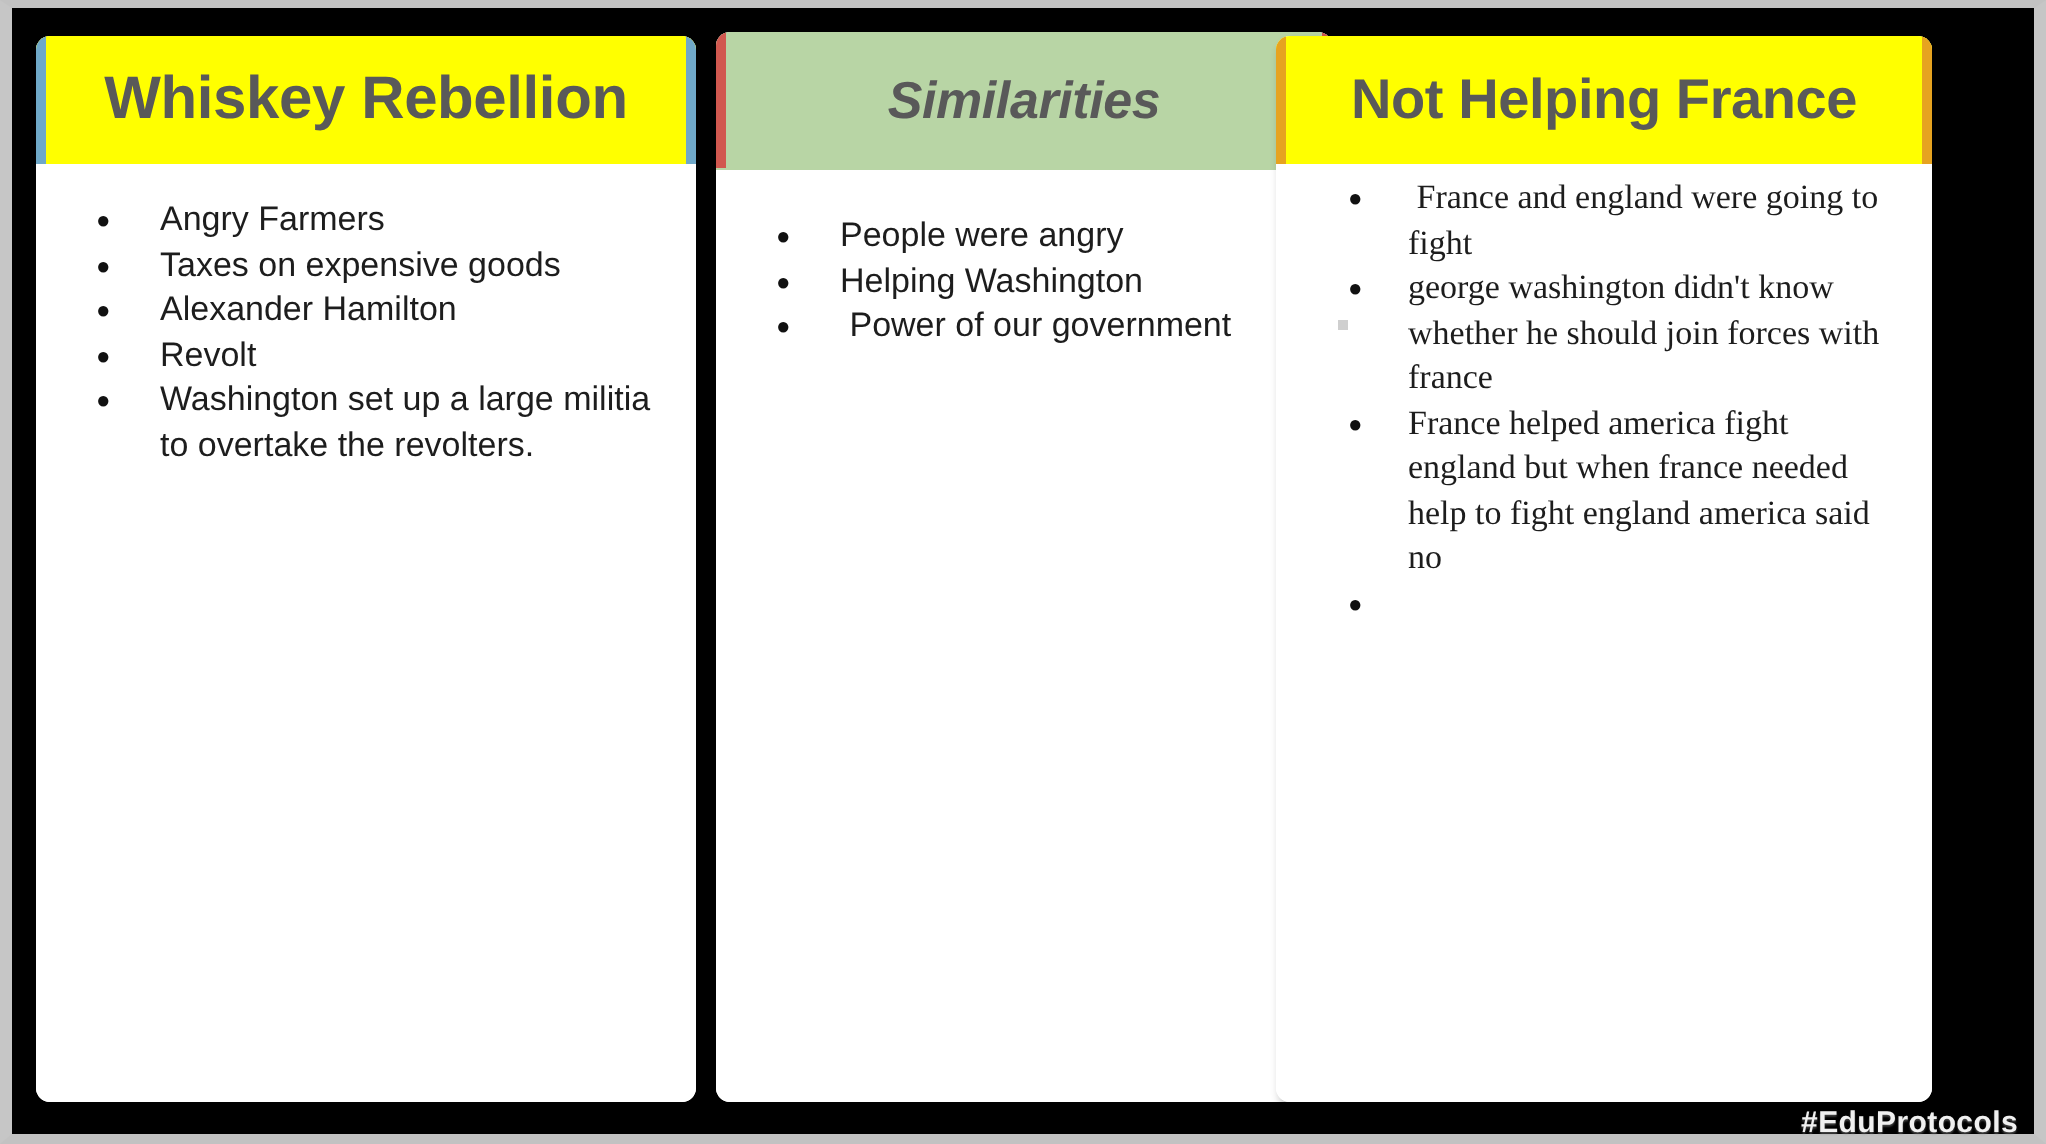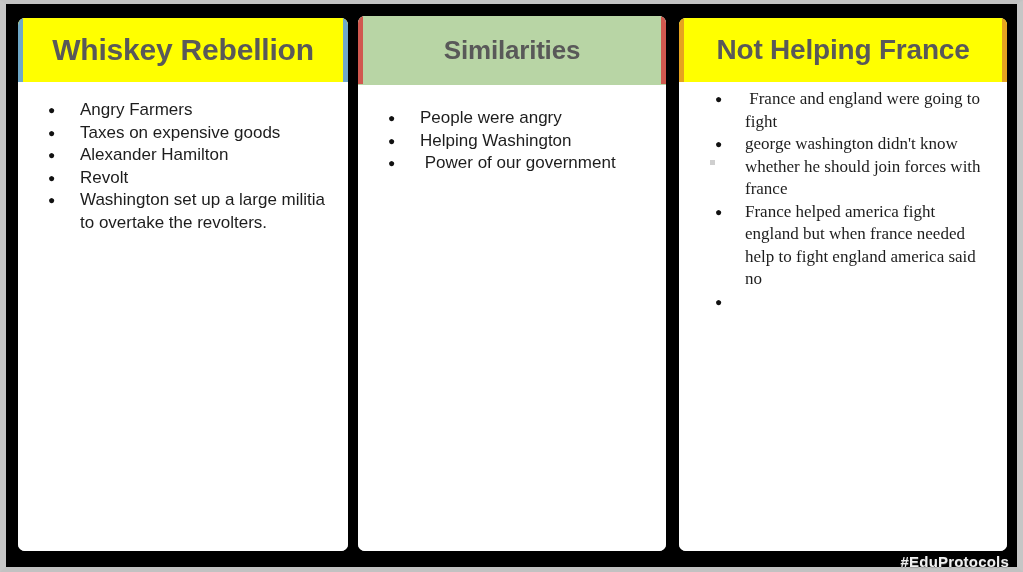--- a/index.html
+++ b/index.html
@@ -103,26 +103,26 @@
   #card-1 {
     left: 18px; top: 18px; width: 330px; height: 533px;
   }
   #card-1 .card-header { height: 64px; background: #ffff00; }
   #card-1 .card-title { font-size: 30px; }
   #card-1 .card-body { padding-top: 17px; }
 
   #card-2 {
     left: 358px; top: 16px; width: 308px; height: 535px;
   }
-  #card-2 .card-header { height: 69px; background: #b8d5a5; }
+  #card-2 .card-header { height: 69px; background: #b8d5a5; font-style: italic; }
   #card-2 .card-title { font-size: 26px; }
   #card-2 .card-body { padding-top: 22px; }
 
   #card-3 {
-    left: 679px; top: 18px; width: 328px; height: 533px;
+    left: 638px; top: 18px; width: 328px; height: 533px;
   }
   #card-3 .card-header { height: 64px; background: #ffff00; }
   #card-3 .card-title { font-size: 28px; }
   #card-3 .card-body { padding-top: 6px; padding-left: 16px; font-family: Liberation Serif, serif; }
   #card-3 ul.bullets li { padding-left: 50px; }
   #card-3 ul.bullets li::before { left: 20px; }
 
   .stray-dot {
     position: absolute;
     width: 5px;

